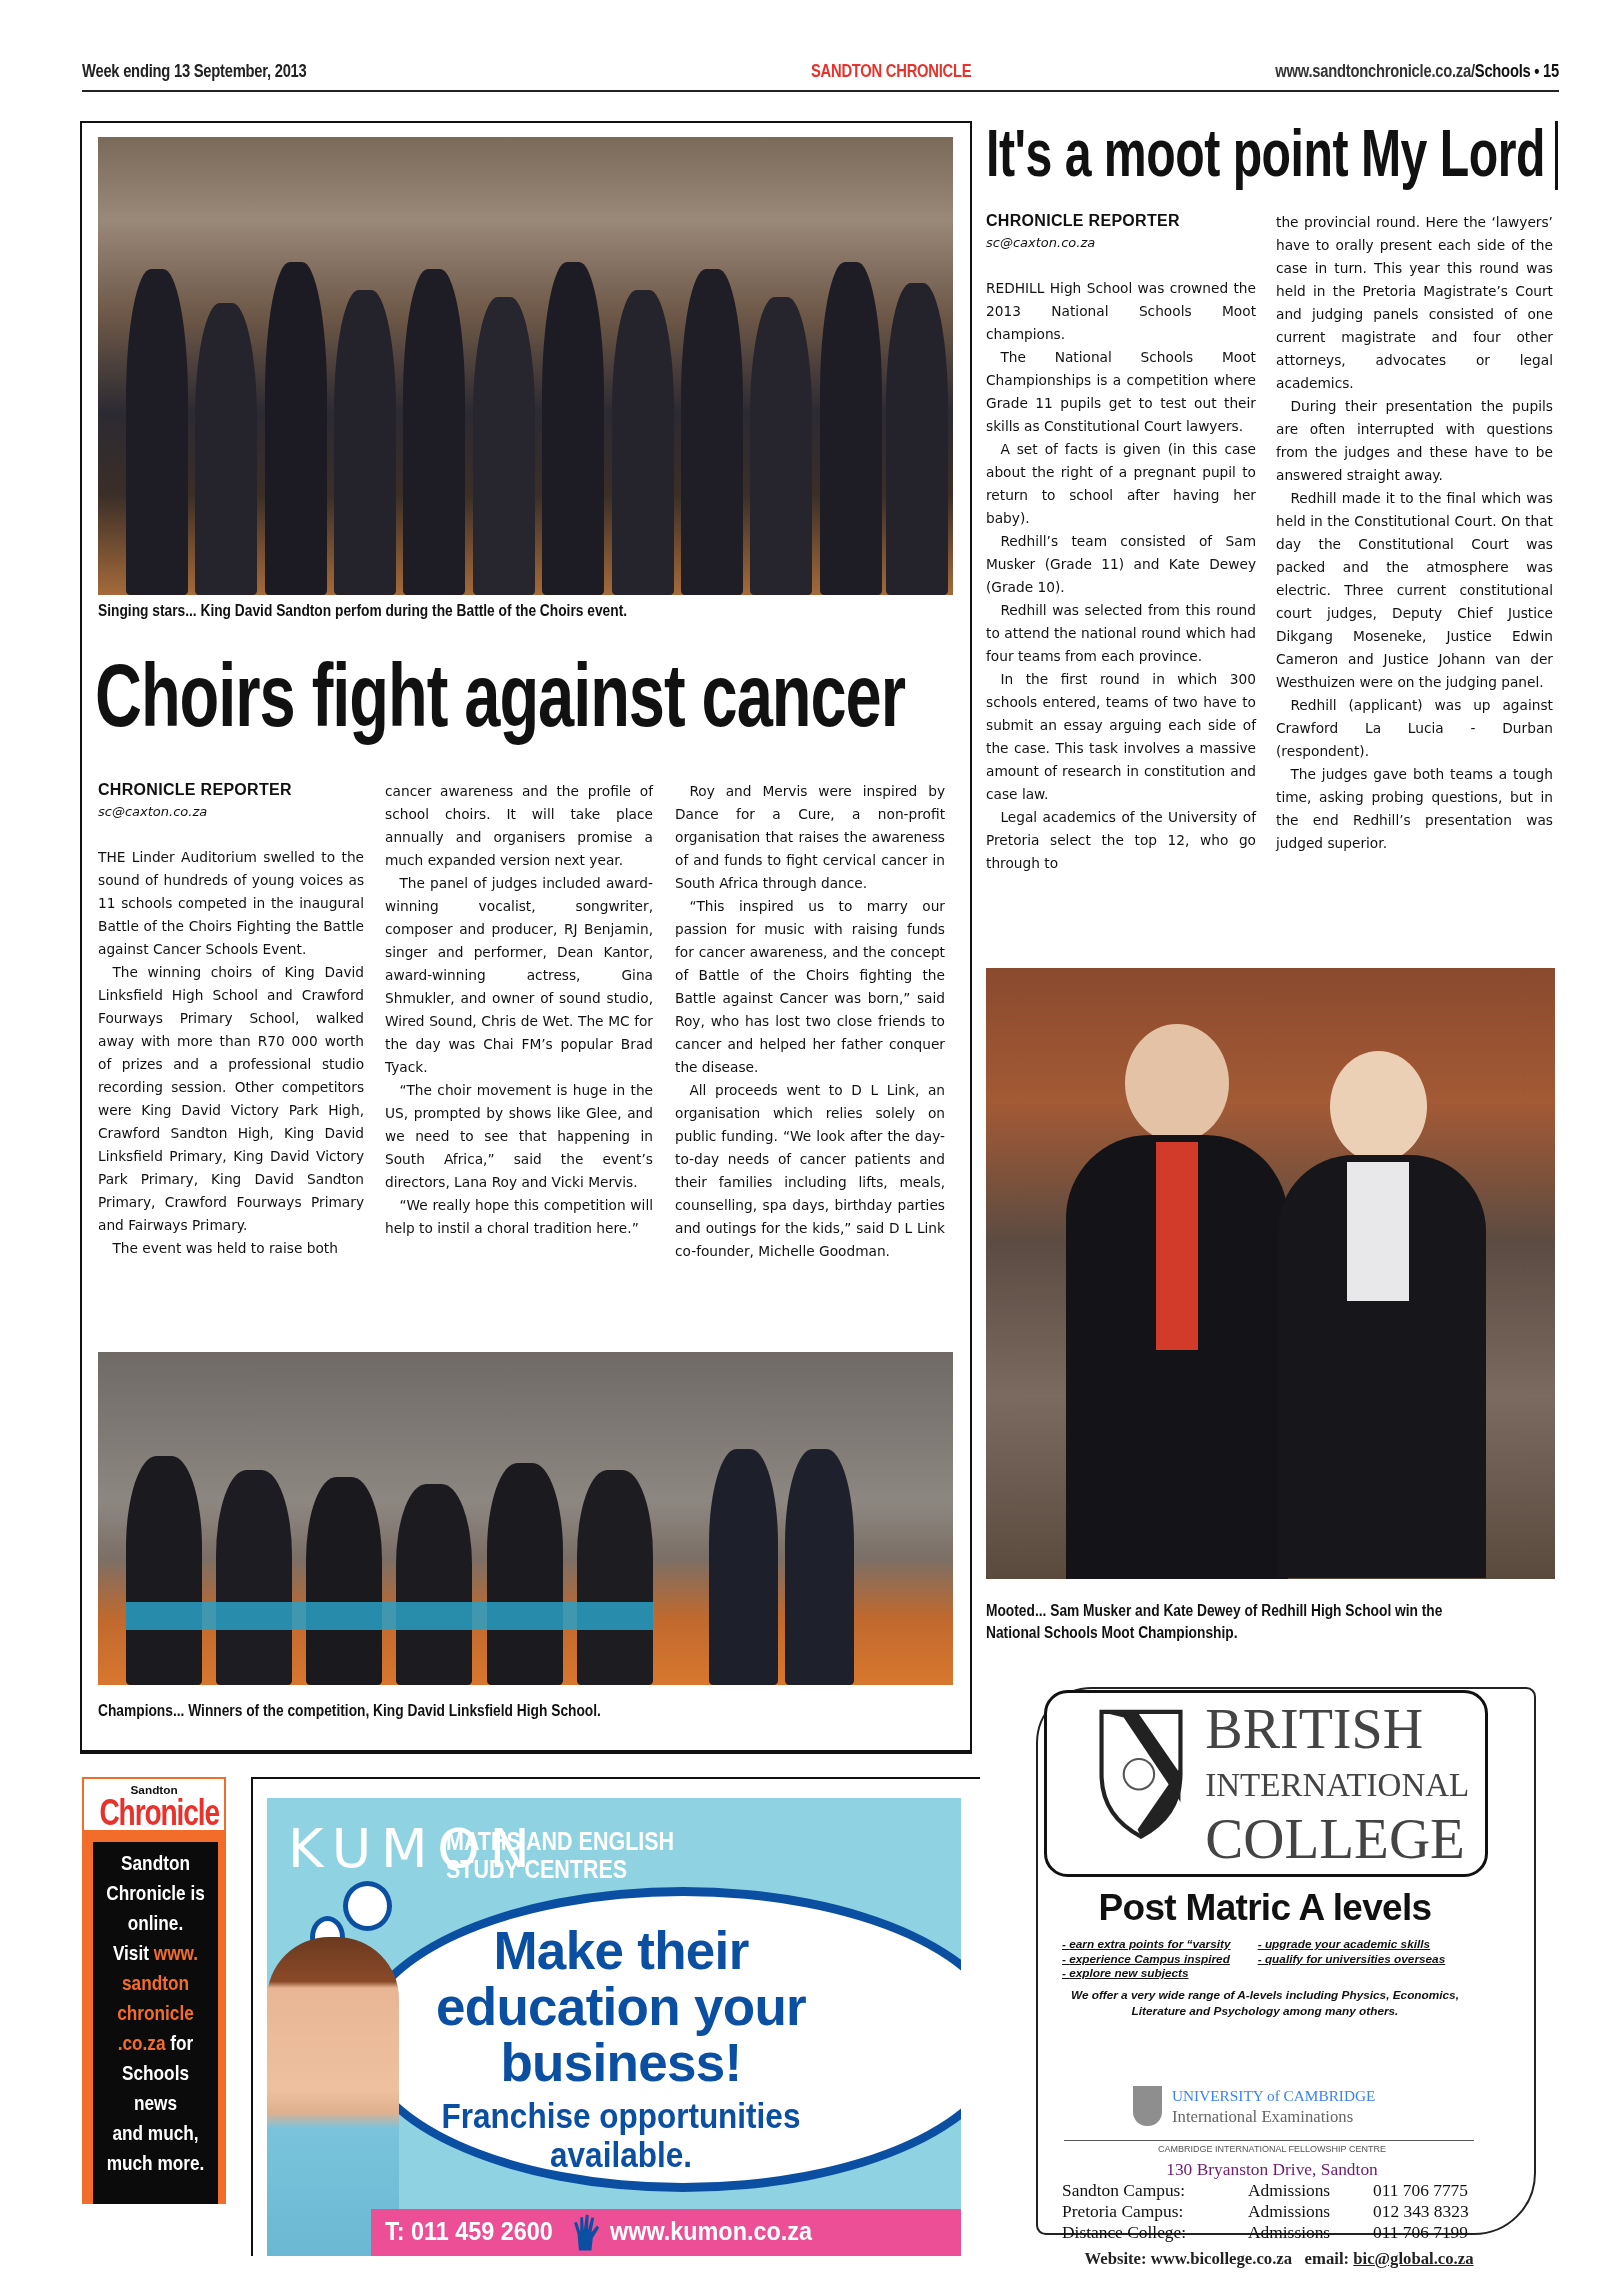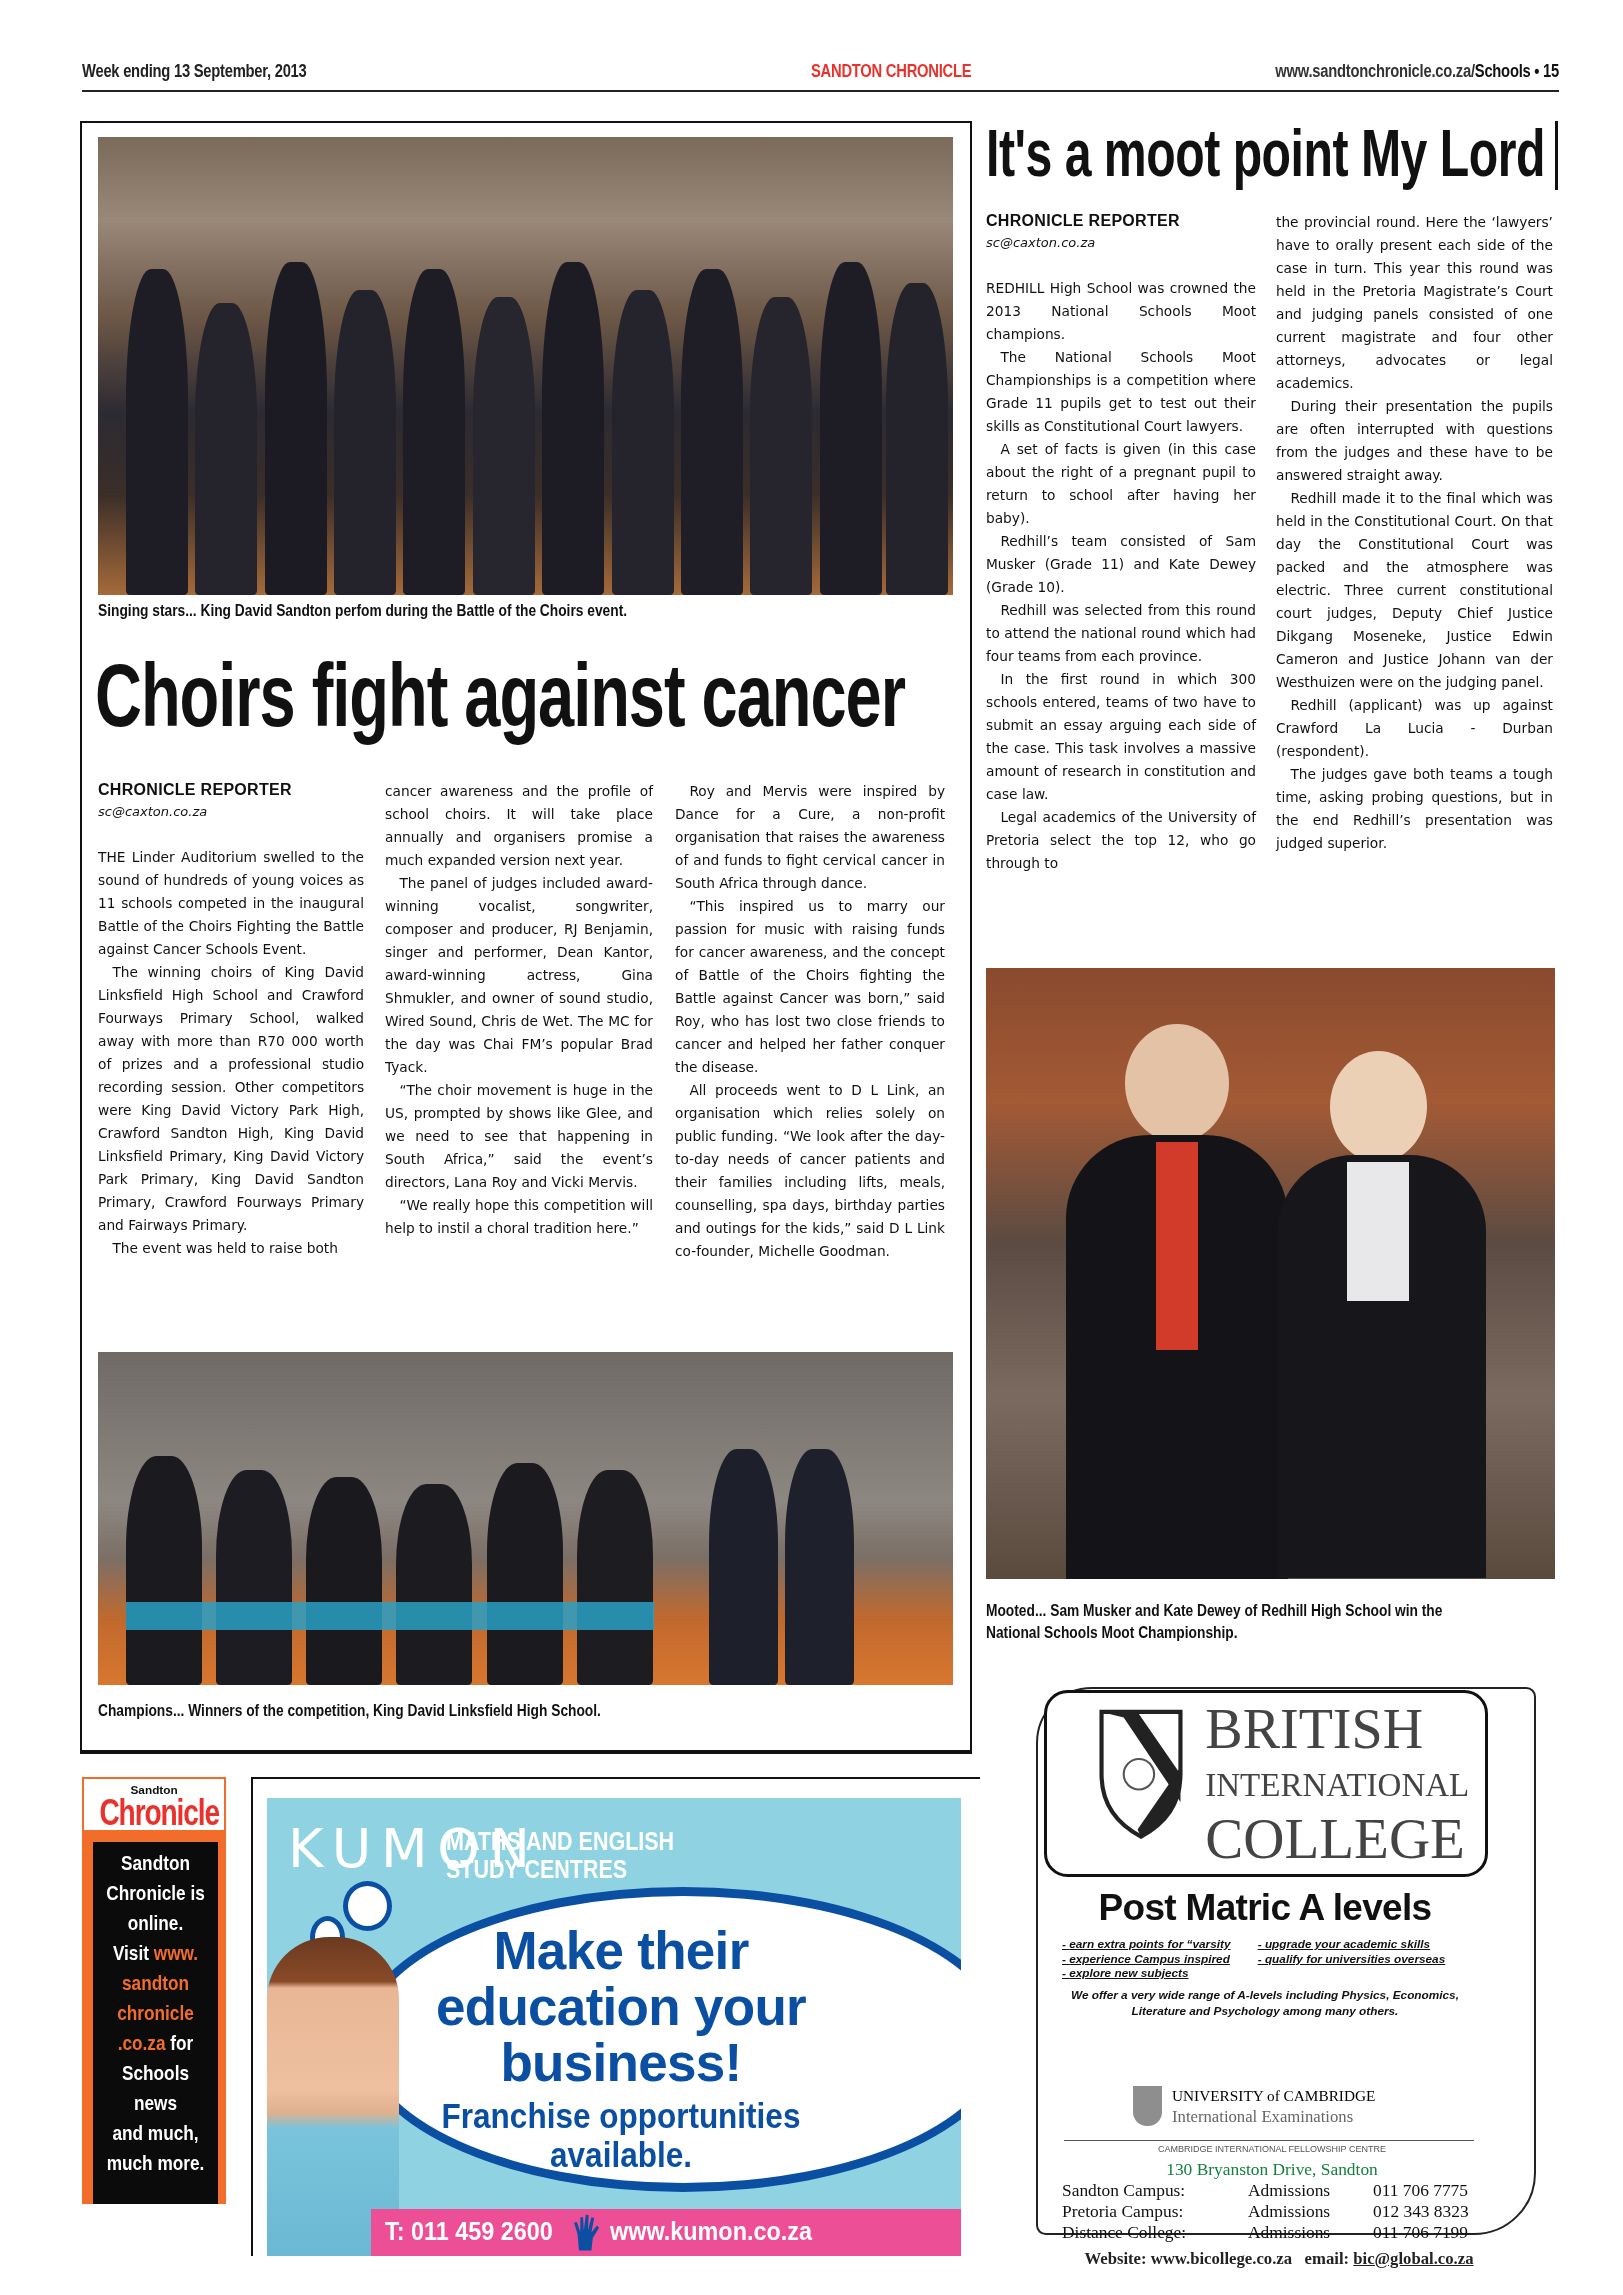--- a/index.html
+++ b/index.html
@@ -80,25 +80,25 @@
   .bic-title { position: absolute; left: 0; width: 458px; top: 200px; text-align: center; font-weight: 700; font-size: 37px; color: #111; letter-spacing: -0.7px; }
   .bic-bullets { position: absolute; left: 26px; top: 250px; font-size: 11.8px; font-style: italic; font-weight: 700; line-height: 14.6px; color: #111; }
   .bic-bullets .row { display: flex; gap: 9.7px; text-decoration: underline; }
   .bic-bullets .c1 { width: 186px; }
   .bic-offer { position: absolute; left: 0; width: 458px; top: 300px; text-align: center; font-style: italic; font-weight: 700; font-size: 11.8px; line-height: 16px; }
   .bic-grey { position: absolute; left: 0; top: 340px; width: 494px; height: 46px; background: #a8a6a2; font-family: "Liberation Serif", serif; font-weight: 700; font-size: 13px; line-height: 21px; padding: 2.8px 0 0 2.8px; }
   .bic-grey .row { display: flex; }
   .bic-grey .a { width: 104px; } .bic-grey .b { width: 87px; } .bic-grey .c { width: 115px; } .bic-grey .d { width: 90px; }
   .bic-cam { position: absolute; left: 97px; top: 399px; width: 319px; height: 46px; }
   .bic-cam-shield { position: absolute; left: 0; top: 0; width: 29px; height: 40px; background: #8e8e8e; border-radius: 0 0 14px 14px; }
-  .bic-cam-t1 { position: absolute; left: 39px; top: 1.4px; font-family: "Liberation Serif", serif; font-size: 15.3px; color: #000000; white-space: nowrap; }
+  .bic-cam-t1 { position: absolute; left: 39px; top: 1.4px; font-family: "Liberation Serif", serif; font-size: 15.3px; color: #3b82f6; white-space: nowrap; }
   .bic-cam-t2 { position: absolute; left: 39px; top: 21px; font-family: "Liberation Serif", serif; font-size: 16.7px; color: #666; white-space: nowrap; }
   .bic-cam-rule { position: absolute; left: 28px; top: 453px; width: 410px; height: 1.4px; background: #555; }
   .bic-fellow { position: absolute; left: 0; width: 472px; top: 457px; text-align: center; font-size: 9px; color: #555; }
-  .bic-address { position: absolute; left: 0; width: 472px; top: 472px; text-align: center; font-family: "Liberation Serif", serif; font-size: 17.4px; color: #15803d; }
+  .bic-address { position: absolute; left: 0; width: 472px; top: 472px; text-align: center; font-family: "Liberation Serif", serif; font-size: 17.4px; color: #701a75; }
   .bic-campus { position: absolute; left: 26px; top: 493px; font-family: "Liberation Serif", serif; font-size: 17.4px; line-height: 21px; color: #111; }
   .bic-campus .row { display: flex; }
   .bic-campus .k { width: 186px; } .bic-campus .v { width: 125px; }
   .bic-web { position: absolute; left: 0; width: 486px; top: 562px; text-align: center; font-family: "Liberation Serif", serif; font-weight: 700; font-size: 16.7px; color: #222; }
   .bic-web u { text-decoration: underline; }
 </style>
 </head>
 <body>
 
 <div class="running-header">

